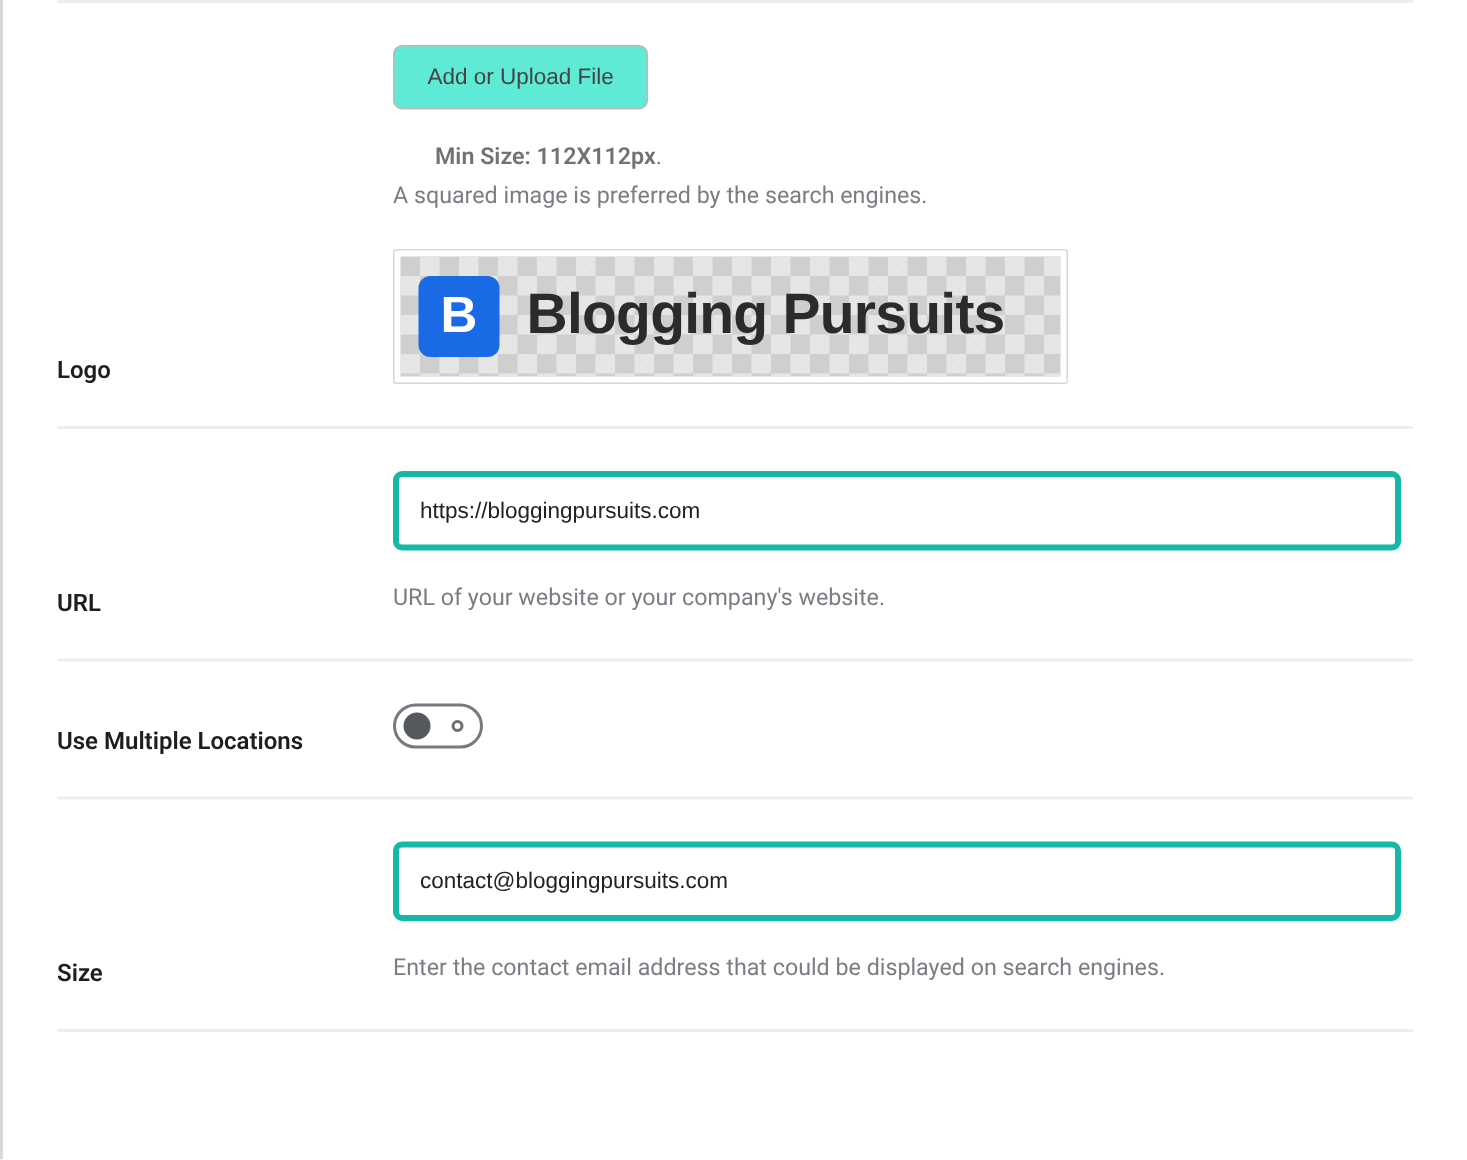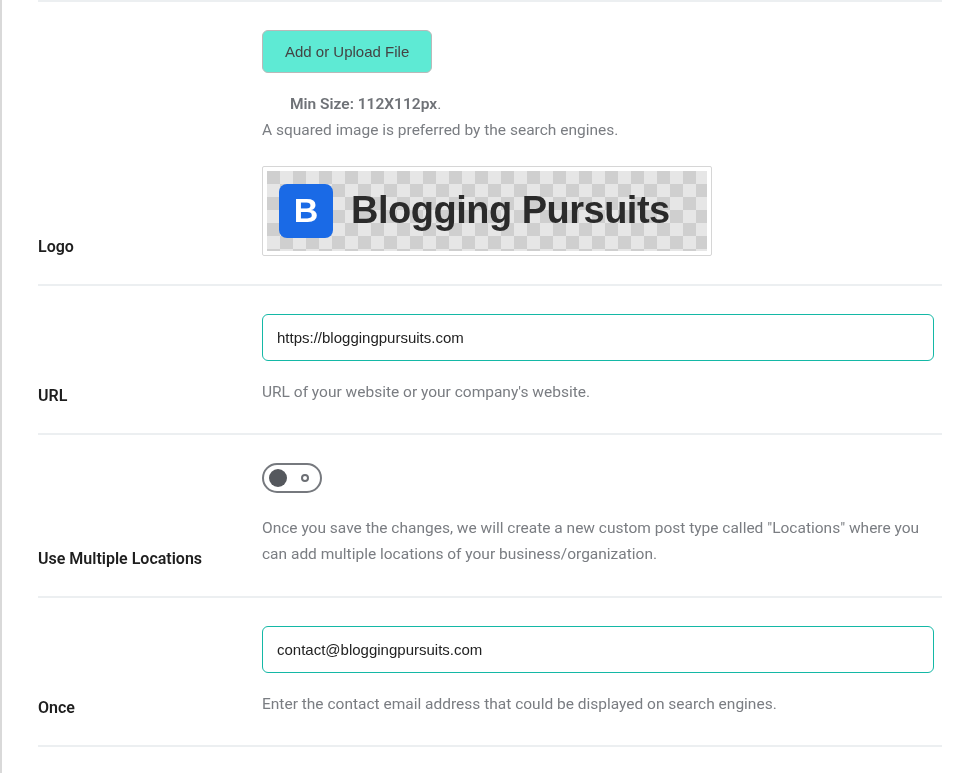--- a/index.html
+++ b/index.html
@@ -105,21 +105,21 @@
     font-size: 38px;
     font-weight: 700;
     letter-spacing: -0.5px;
     color: #2b2b2b;
     font-family: Arial, "Helvetica Neue", sans-serif;
   }
 
   .text-input {
     width: 100%;
     max-width: 672px;
-    border: 1px solid #14b8a6;
+    border: 4px solid #14b8a6;
     border-radius: 6px;
     padding: 14px 14px;
     font-size: 15px;
     color: #222;
     outline: none;
     background: #fff;
   }
 
   .toggle {
     width: 60px;
@@ -198,29 +198,28 @@
 
     <div class="section">
       <div class="label-col tight">
         <span class="label">Use Multiple Locations</span>
       </div>
       <div class="field-col">
         <span class="toggle" role="switch" aria-checked="false">
           <span class="knob"></span>
           <span class="dot"></span>
         </span>
-        <div class="hint gap-14" style="max-width:672px;">Once you save the changes, we will create a new custom post type called "Locations" where you can add multiple locations of your business/organization.</div>
       </div>
     </div>
 
     <hr class="divider">
 
     <div class="section">
       <div class="label-col">
-        <span class="label">Once</span>
+        <span class="label">Size</span>
       </div>
       <div class="field-col">
         <input type="text" class="text-input" value="contact@bloggingpursuits.com" style="">
         <div class="hint gap-14">Enter the contact email address that could be displayed on search engines.</div>
       </div>
     </div>
 
     <hr class="divider">
 
   </div>

